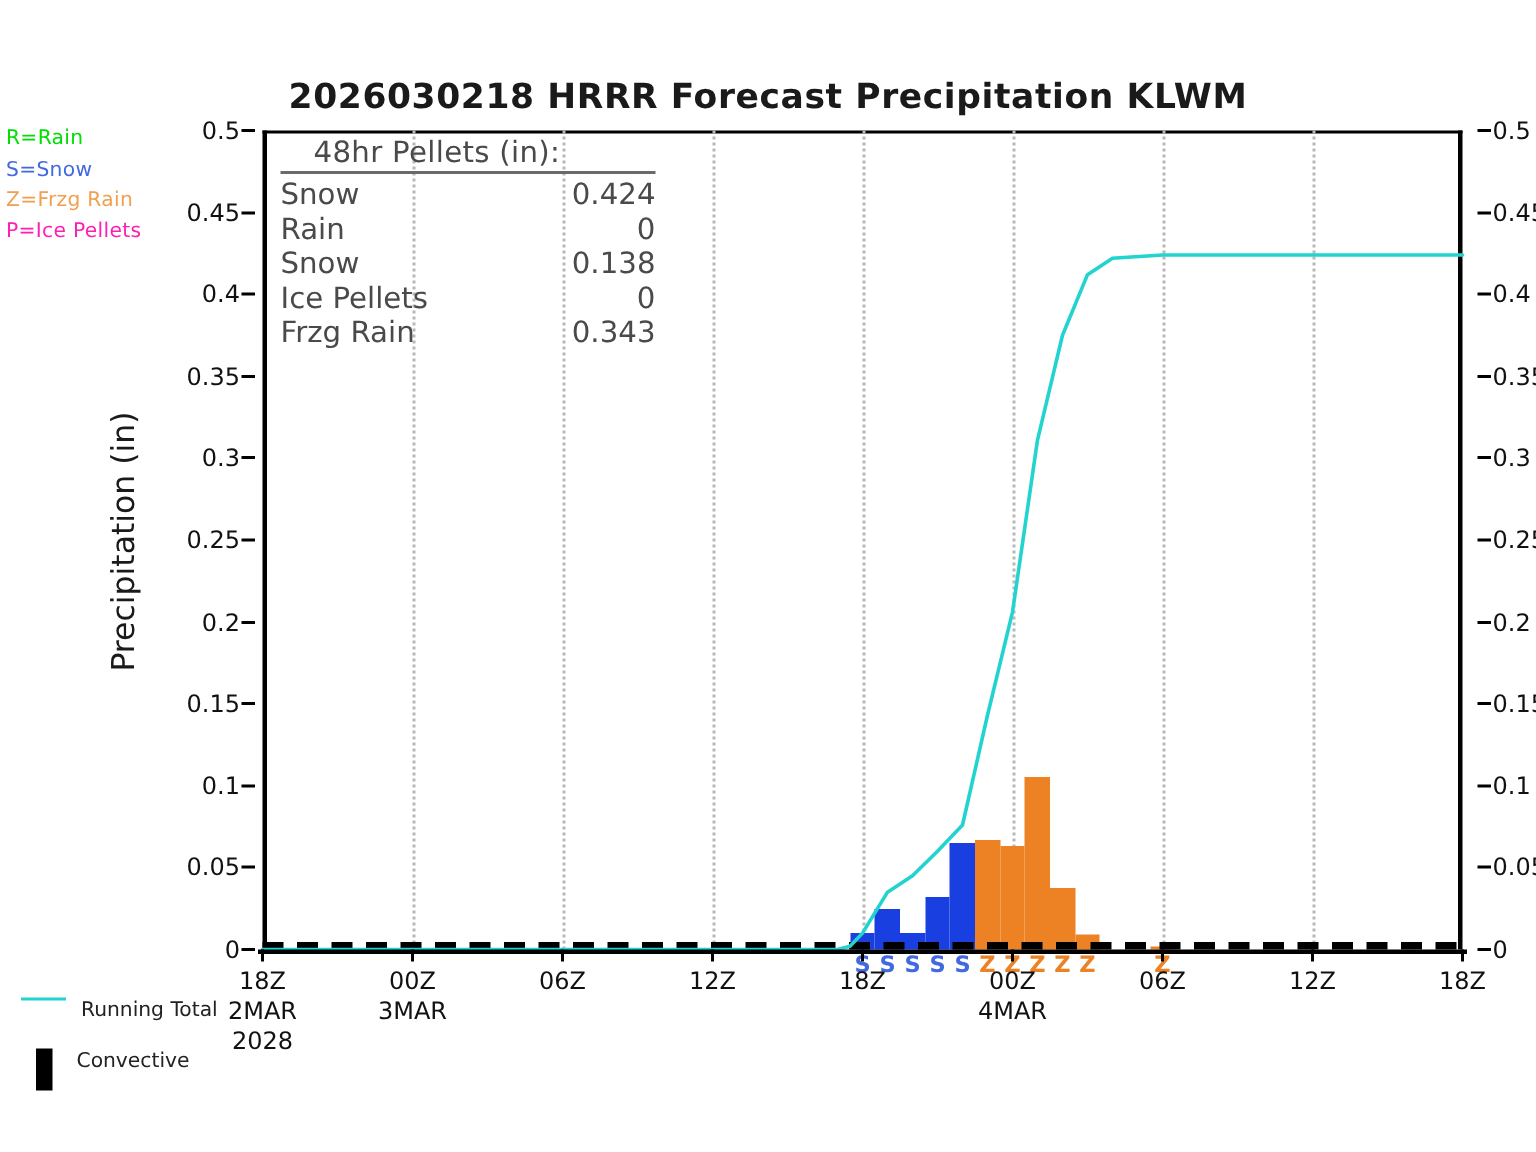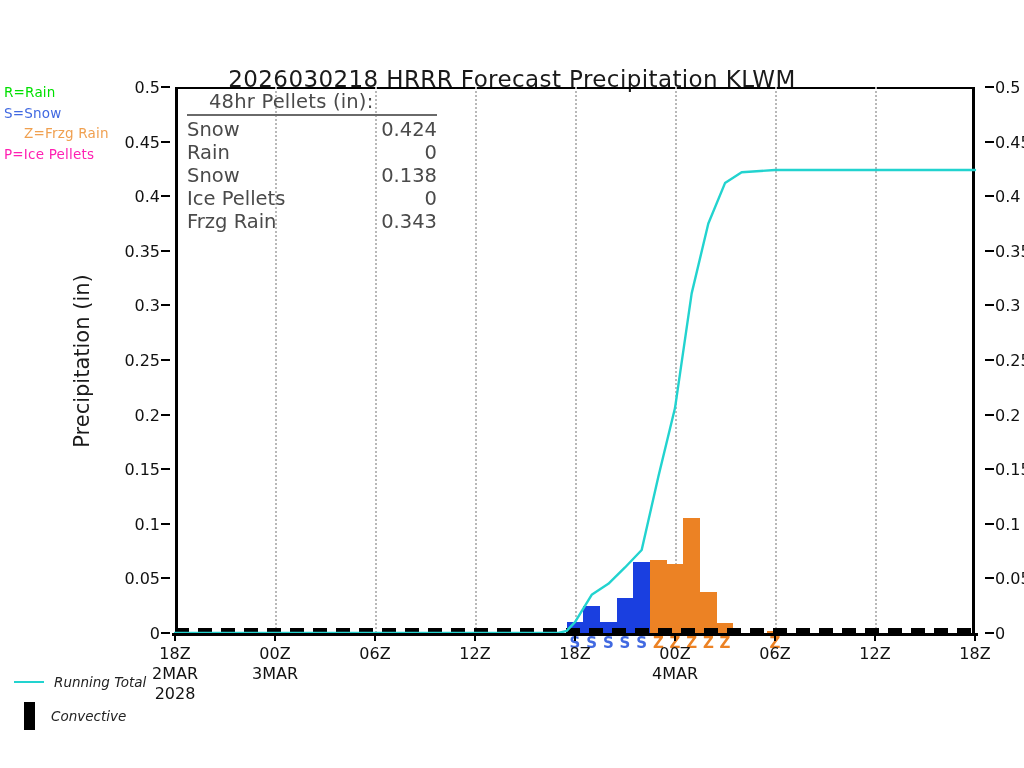--- a/index.html
+++ b/index.html
@@ -1,27 +1,27 @@
 <!DOCTYPE html>
 <html><head>
 <meta charset="utf-8">
 <style>
   html,body{margin:0;padding:0;}
   body{width:1024px;height:768px;background:#fff;
        font-family:"DejaVu Sans",sans-serif;overflow:hidden;position:relative;}
   #stage{position:absolute;left:0;top:0;width:1024px;height:768px;}
   .abs{position:absolute;}
 
-  #title{left:0;top:66px;width:1024px;text-align:center;font-size:23px;color:#1a1a1a;
-         letter-spacing:.4px;white-space:nowrap;}
+  #title{left:0;top:52px;width:1024px;text-align:center;font-size:23px;color:#1a1a1a;
+         letter-spacing:.4px;white-space:nowrap;font-weight:bold;}
 
   #ptype-legend{left:4px;top:82px;font-size:13.5px;line-height:20.5px;letter-spacing:.2px;}
   .pt-rain{color:#00e000;}
   .pt-snow{color:#4169e1;}
-  .pt-zr{color:#f0a050;margin-left:20px;}
+  .pt-zr{color:#f0a050;}
   .pt-ip{color:#ff20b2;}
 
   #ylabel{left:-38px;top:349px;width:240px;text-align:center;font-size:21px;color:#1a1a1a;
           transform:rotate(-90deg);transform-origin:50% 50%;white-space:nowrap;}
 
   #xlabel{left:0;top:731px;width:1024px;text-align:center;font-size:23px;color:#111;
           letter-spacing:.3px;}
 
   #watermark{left:0;top:744px;width:1012px;text-align:right;font-size:14px;color:#ff6a5a;
              letter-spacing:.2px;}
@@ -62,21 +62,21 @@
   .ptl.s{color:#4169e1;}
   .ptl.z{color:#ec8224;}
 
   #totals{left:187px;top:90px;width:250px;font-size:19.5px;color:#4a4a4a;line-height:23px;}
   #totals .hdr{padding-left:22px;border-bottom:2px solid #6a6a6a;padding-bottom:1px;
                margin-bottom:2px;letter-spacing:.2px;}
   .trow{display:flex;justify-content:space-between;white-space:nowrap;}
   .trow .tv{margin-left:10px;}
 
   #legend-bottom{left:10px;top:665px;width:170px;font-size:13.5px;color:#222;}
-  .lg-row{display:flex;align-items:center;height:34px;font-style:italic;}
+  .lg-row{display:flex;align-items:flex-start;height:34px;}
   .lg-line{width:30px;height:2px;background:#22d3cf;margin-right:10px;margin-left:4px;}
   .lg-box{width:11px;height:28px;background:#000;margin-right:16px;margin-left:14px;}
 </style>
 </head>
 <body>
 
 <div id="stage">
 
   <div class="abs" id="title">2026030218 HRRR Forecast Precipitation KLWM</div>
 

